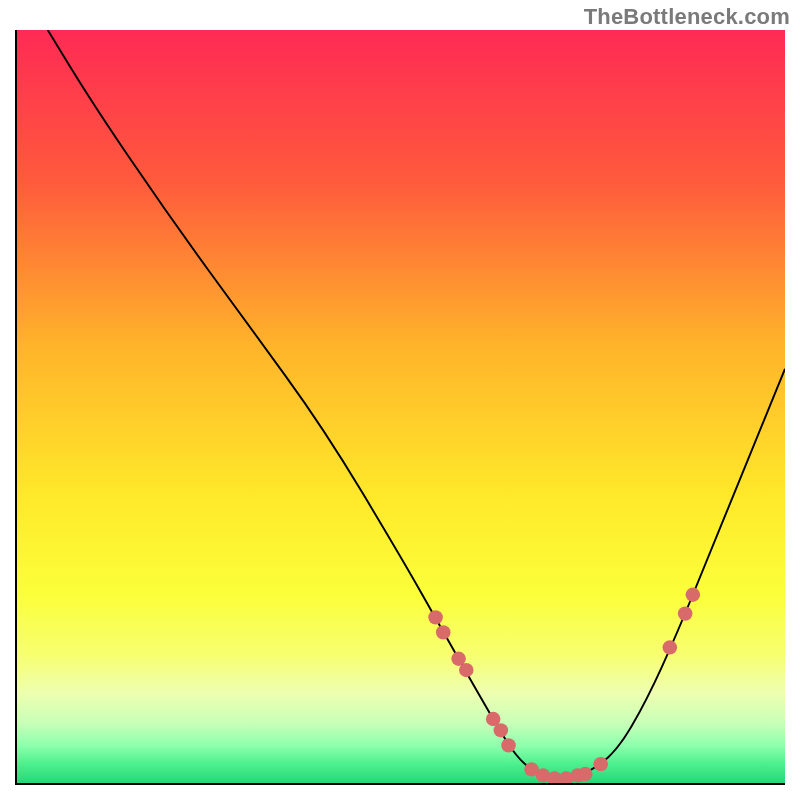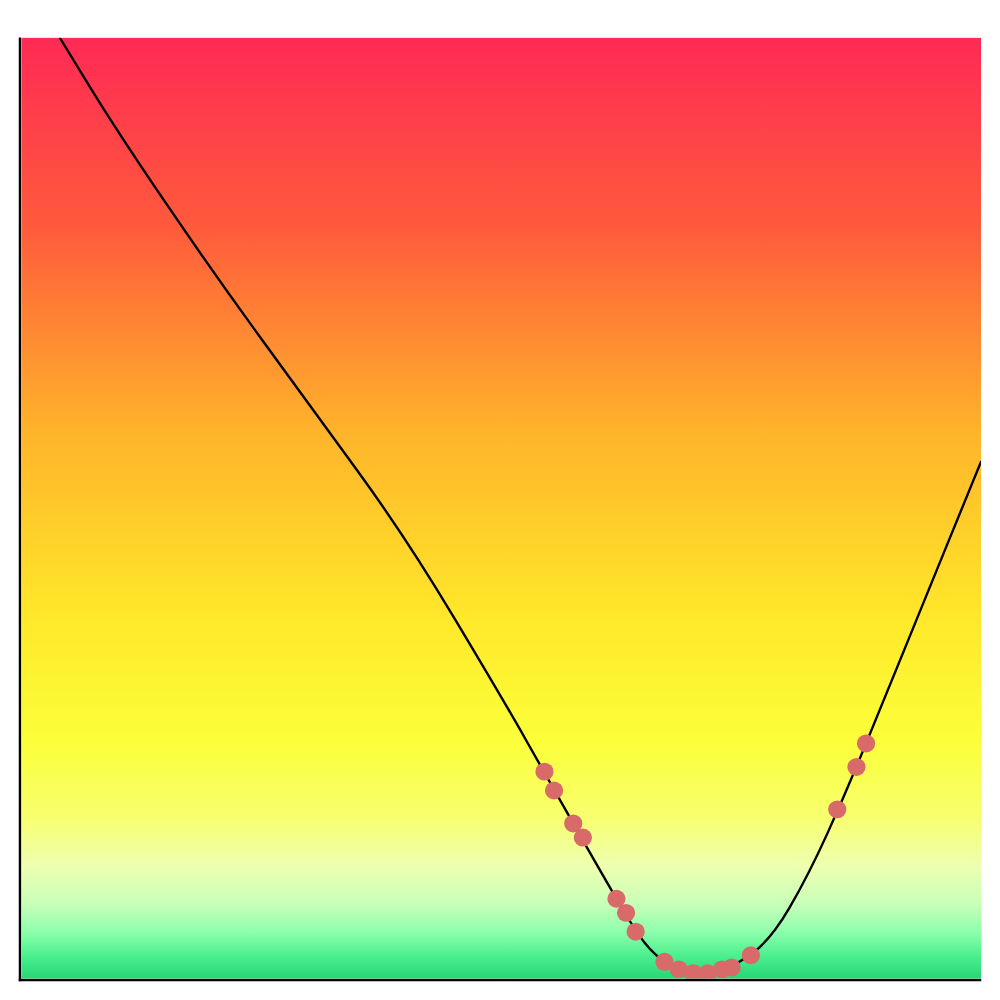--- a/index.html
+++ b/index.html
@@ -40,20 +40,21 @@
   }
   .dot {
     fill: #d86a6a;
     stroke: none;
   }
 </style>
 </head>
 <body>
 
 <div class="chart-container">
+  <div class="attribution">TheBottleneck.com</div>
   <div class="plot-area">
     <svg class="gradient" viewBox="0 0 100 100" preserveAspectRatio="none">
       <defs>
         <linearGradient id="bg" x1="0" y1="0" x2="0" y2="1">
             <stop offset="0%" stop-color="#ff2a55"></stop>
             <stop offset="20%" stop-color="#ff5a3c"></stop>
             <stop offset="42%" stop-color="#ffb42a"></stop>
             <stop offset="62%" stop-color="#ffe92a"></stop>
             <stop offset="75%" stop-color="#fbff3a"></stop>
             <stop offset="83%" stop-color="#f7ff70"></stop>

